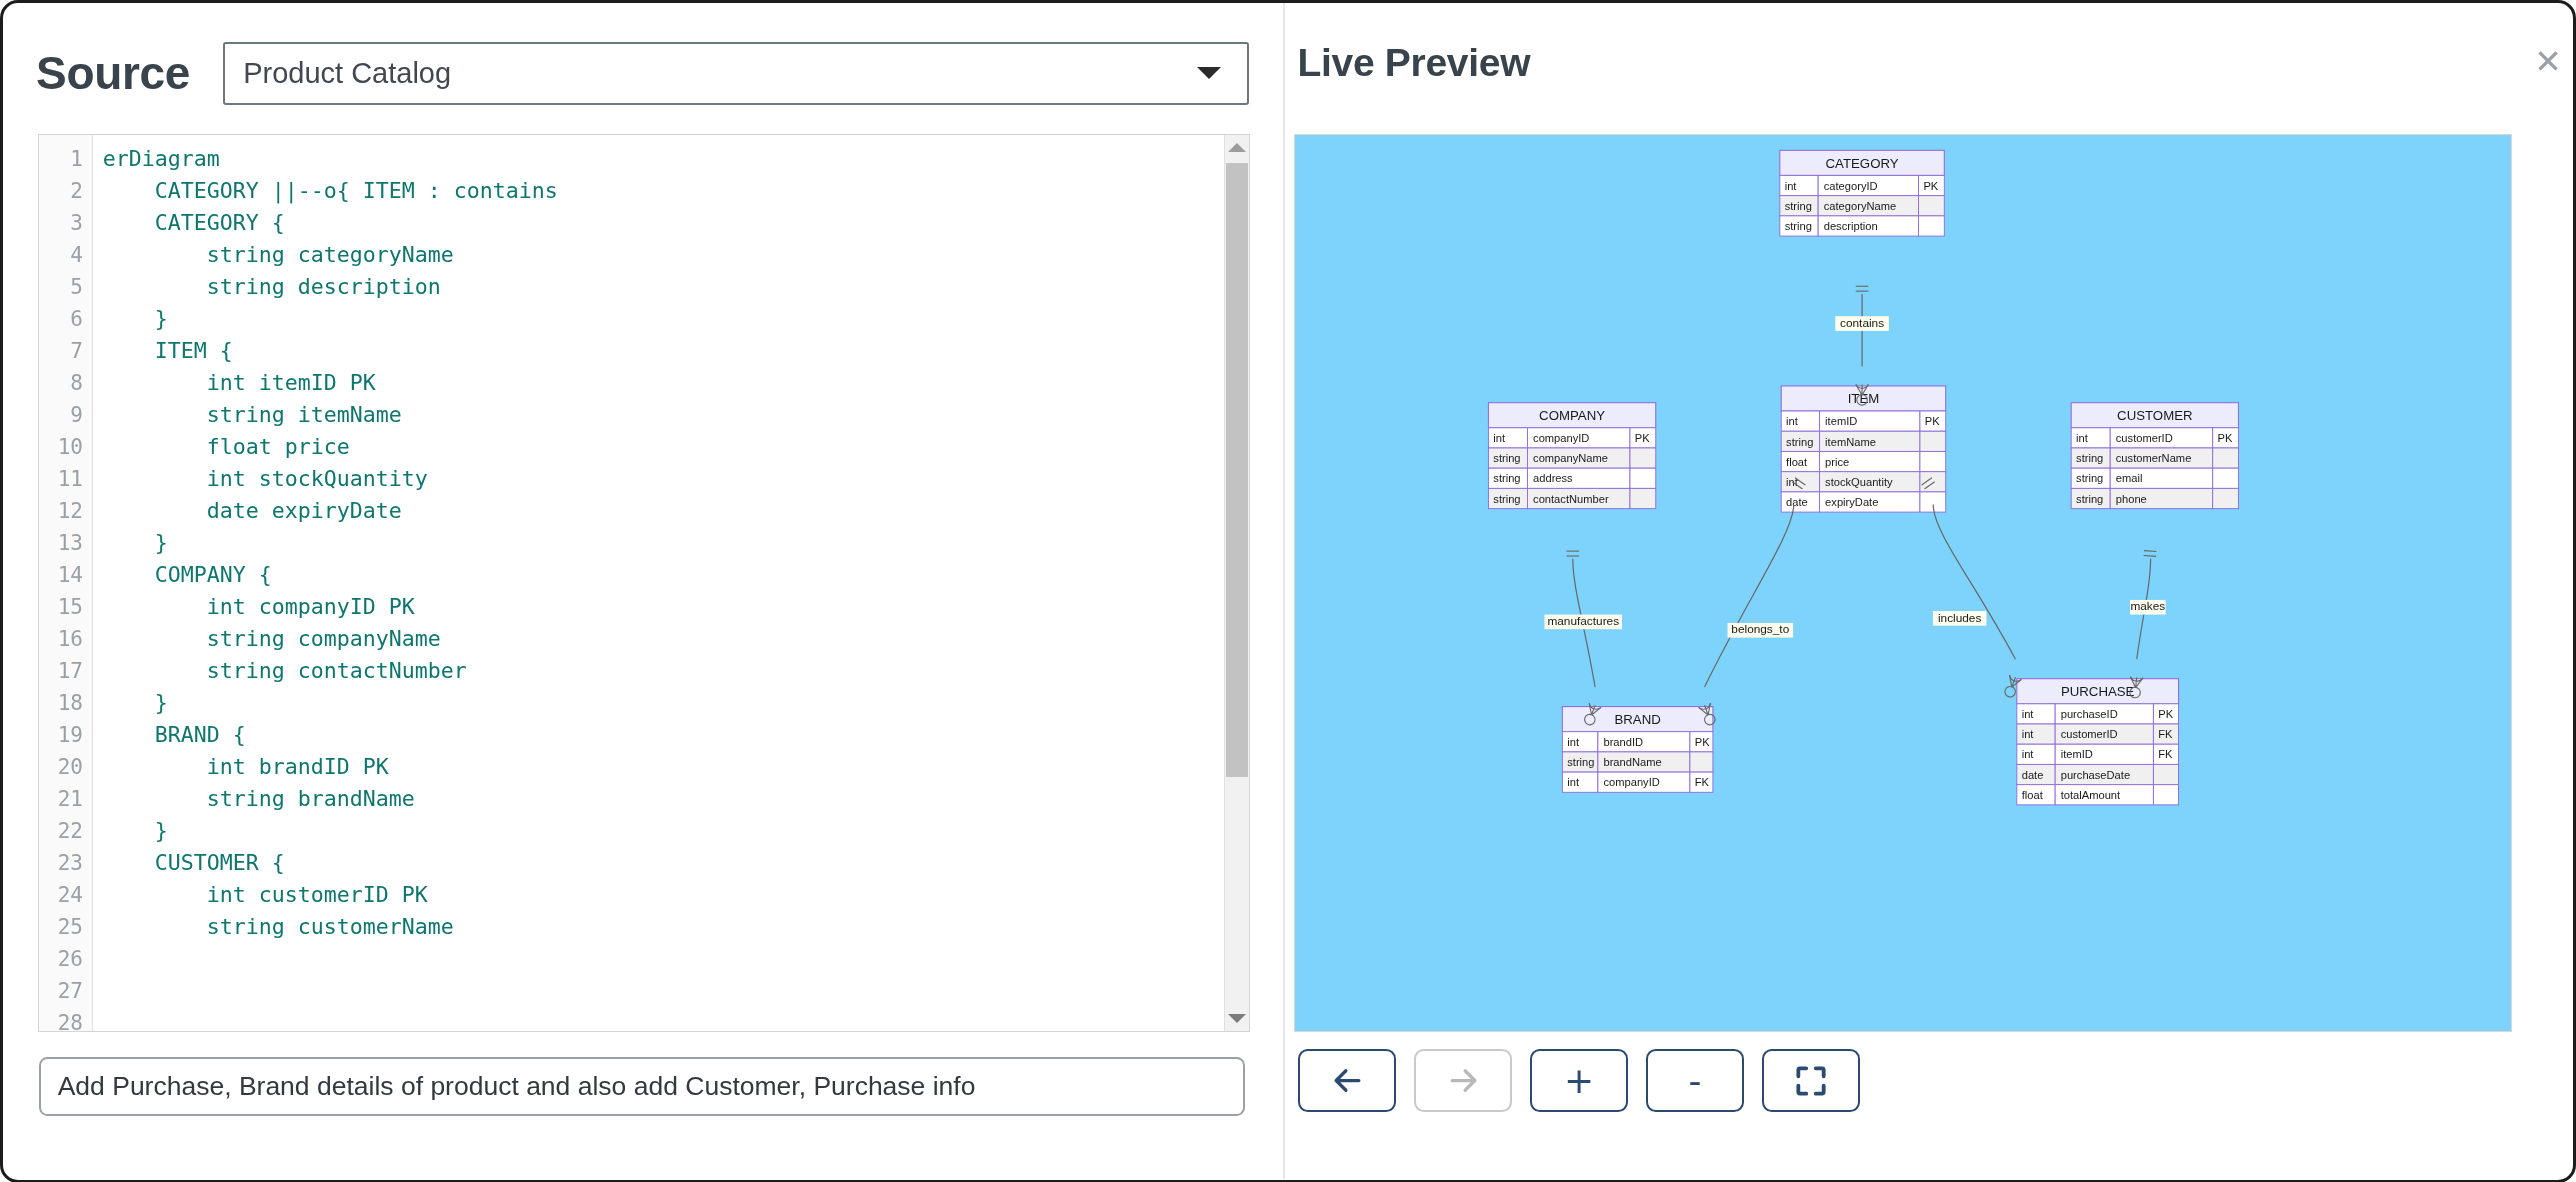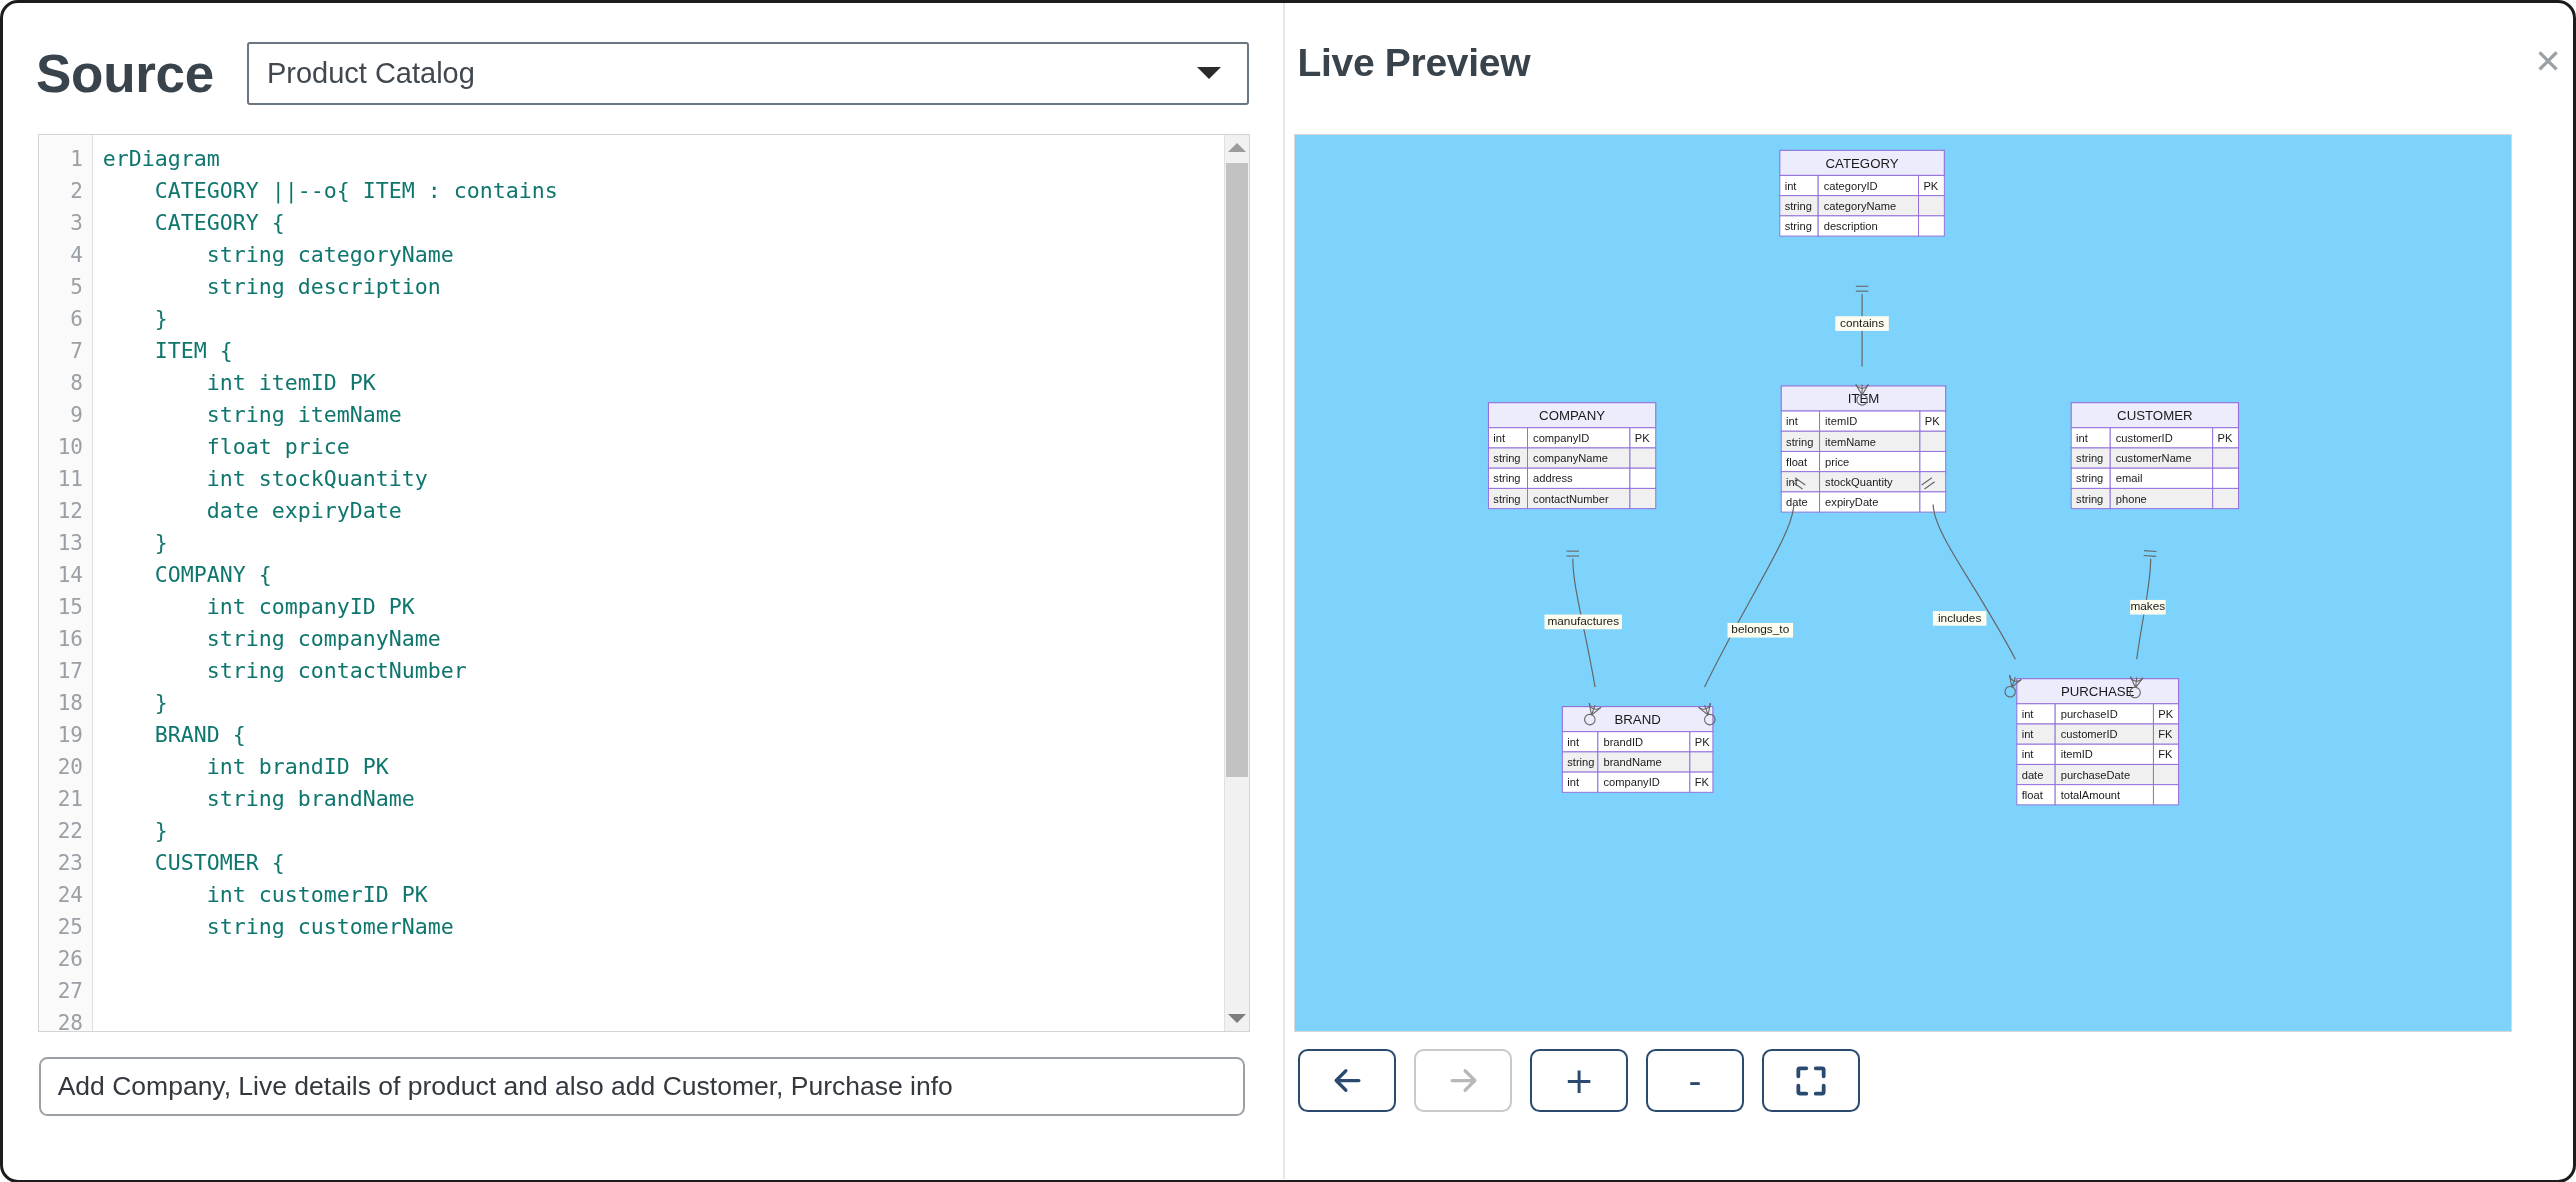--- a/index.html
+++ b/index.html
@@ -27,21 +27,21 @@
     border-right: 2.1px solid #e6e6e6;
     box-sizing: border-box;
   }
   #source-header {
     position: absolute;
     left: 33px; top: 38px;
     width: 1213px; height: 64px;
     display: flex; align-items: center;
   }
   #source-title {
-    font-size: 53px;
+    font-size: 46px;
     font-weight: bold;
     color: #39434c;
     letter-spacing: -0.3px;
     white-space: nowrap;
   }
   #source-select {
     margin-left: 33px;
     flex: 1;
     height: 63px;
     border: 2.1px solid #6b7680;
@@ -290,21 +290,21 @@
           <div class="cl">        string customerName</div>
         </div>
       <div id="editor-scroll">
         <span class="arrow up"></span>
         <div id="editor-thumb"></div>
         <span class="arrow down"></span>
       </div>
     </div>
 
     <div id="prompt-box">
-      <span id="prompt-text">Add Company, Live details of product and also add Customer, Purchase info</span>
+      <span id="prompt-text">Add Purchase, Brand details of product and also add Customer, Purchase info</span>
     </div>
   </div>
 
   <div id="right-pane">
     <div id="preview-title">Live Preview</div>
     <div id="close-btn">✕</div>
 
     <div id="preview-canvas">
       <svg id="diagram-svg" width="1215" height="895" viewBox="1845 190 1742 1284">
           <g>

